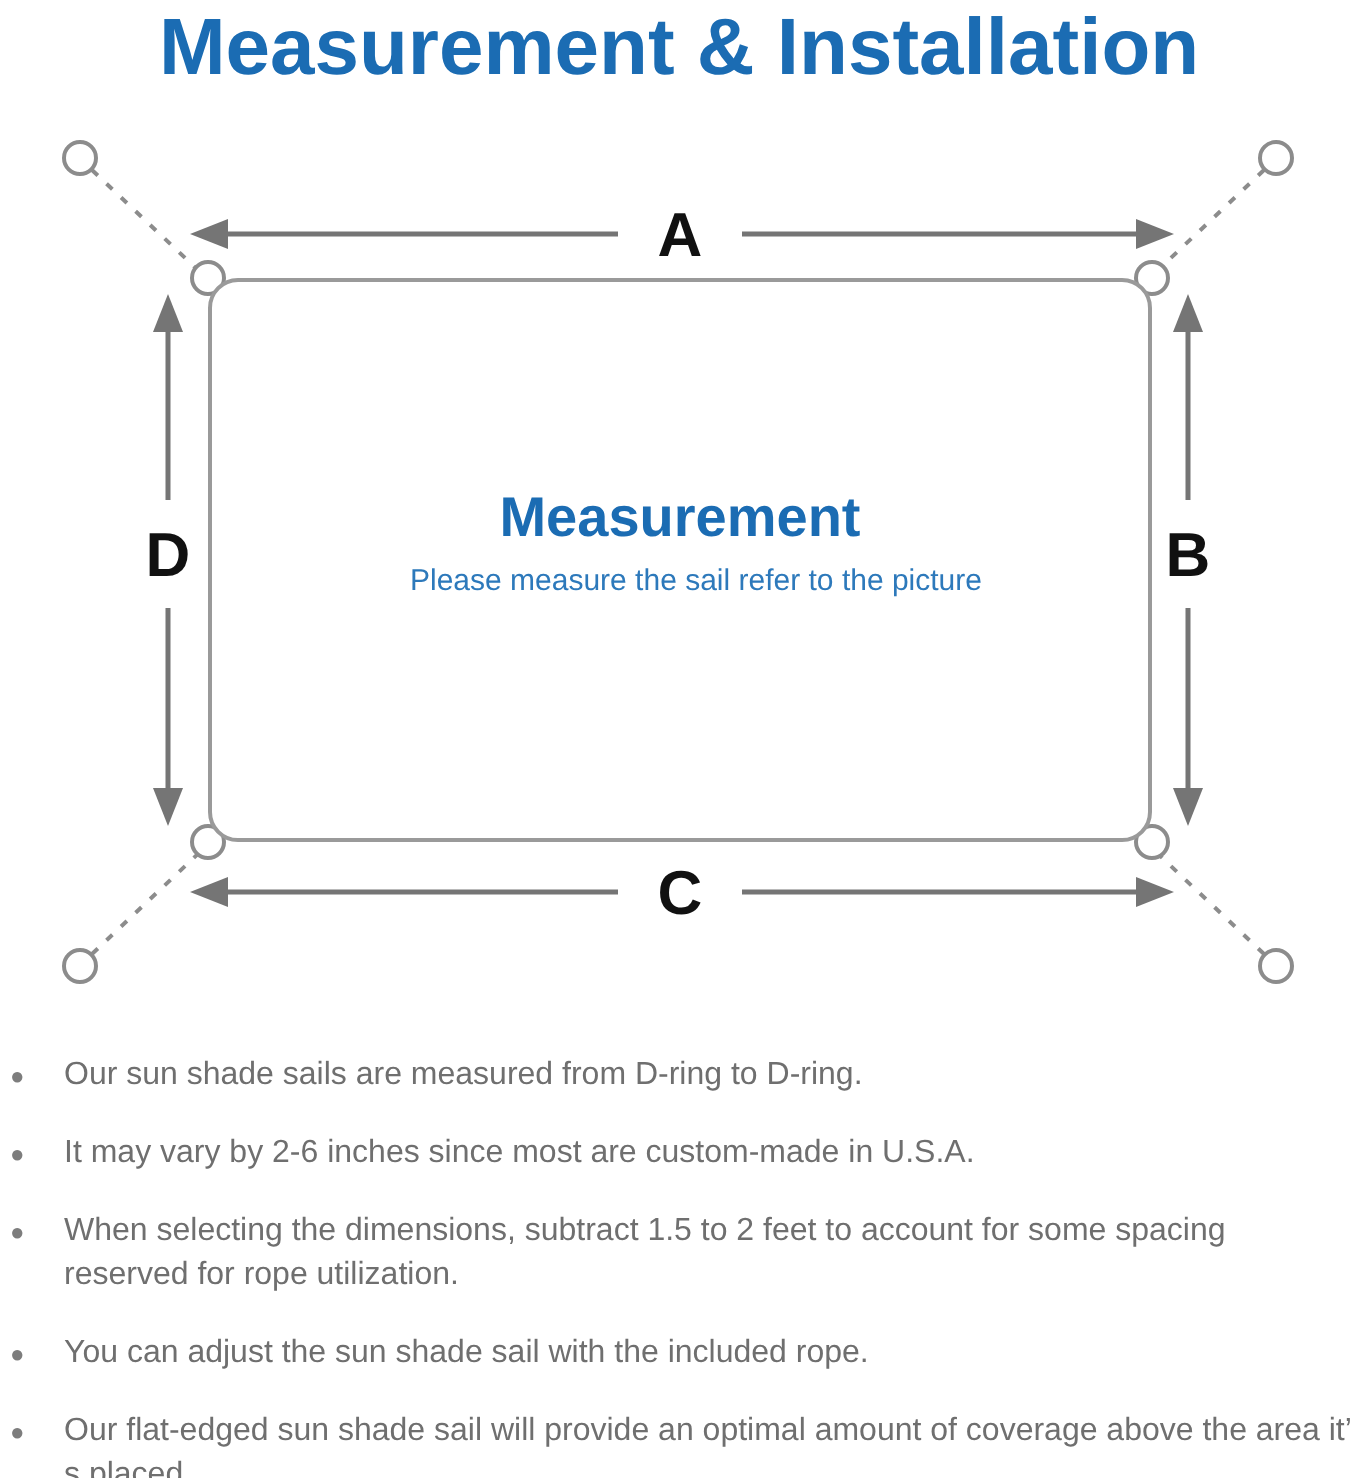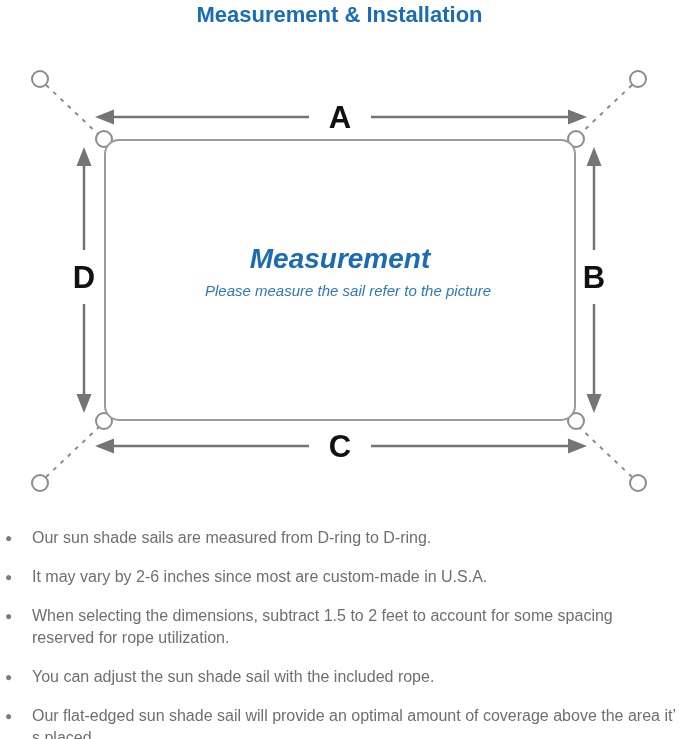--- a/index.html
+++ b/index.html
@@ -6,31 +6,30 @@
   .page{
     position:relative;
     width:679px;height:739px;
     background:#ffffff;
     font-family:"Liberation Sans", sans-serif;
     overflow:hidden;
   }
   .title{
     position:absolute;top:2px;left:0;width:100%;
     text-align:center;
-    font-size:22px;font-weight:bold;
+    font-size:40px;font-weight:bold;
     color:#1b6cb3;
     letter-spacing:0px;
   }
   .diagram-svg{
     position:absolute;top:0;left:0;
   }
   .center-text{
     position:absolute;left:105px;top:243px;width:470px;
     text-align:center;
-    font-style:italic;
   }
   .center-heading{
     font-size:28px;font-weight:bold;color:#1b6cb3;
     margin:0;
   }
   .center-subtitle{
     font-size:15px;color:#2d79bb;
     margin-top:7px;
     padding-left:16px;
   }

